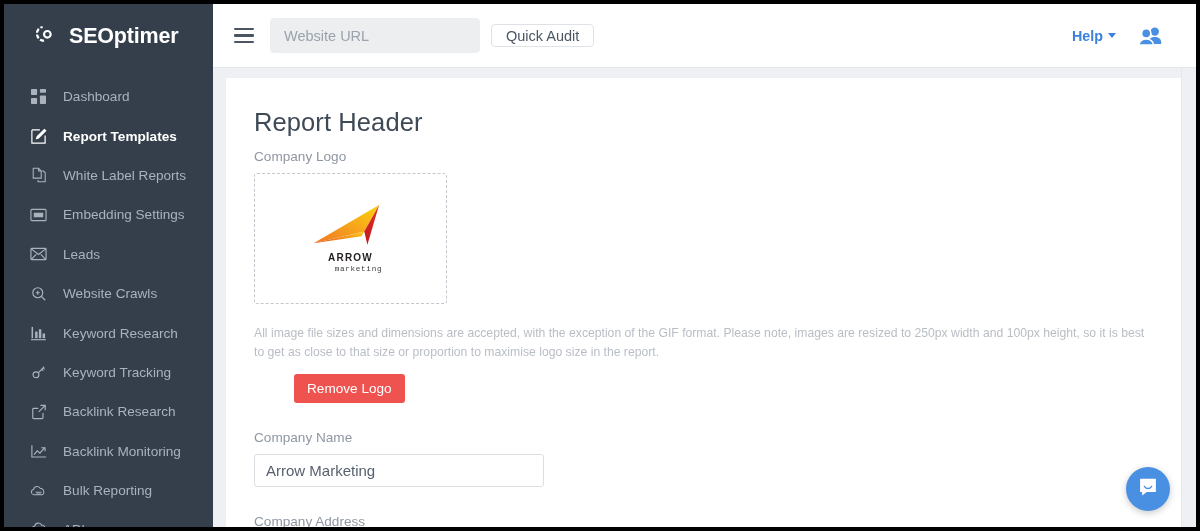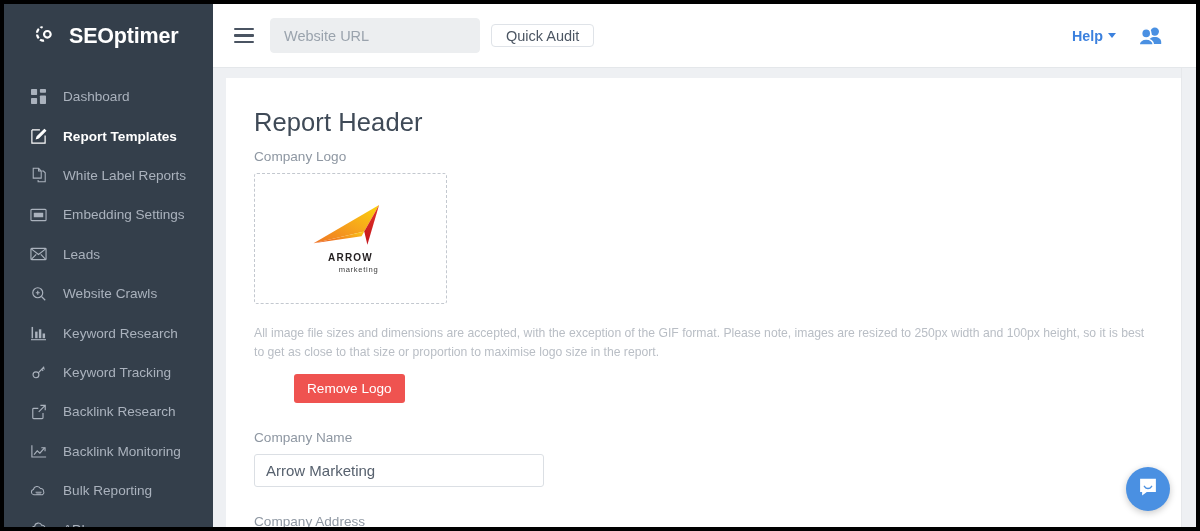--- a/index.html
+++ b/index.html
@@ -191,21 +191,21 @@
   .logo-word {
     font-family: "Liberation Sans", sans-serif;
     font-size: 10px;
     font-weight: bold;
     letter-spacing: 1.2px;
     color: #231f20;
     line-height: 1;
     margin-top: 1px;
   }
   .logo-sub {
-    font-family: Liberation Sans, sans-serif;
+    font-family: Liberation Mono, monospace;
     font-size: 7.6px;
     letter-spacing: 0.7px;
     color: #3b3b3b;
     line-height: 1;
     margin-top: 3px;
     padding-left: 16px;
   }
   #logo-help {
     margin-top: 20px;
     font-size: 12.2px;

